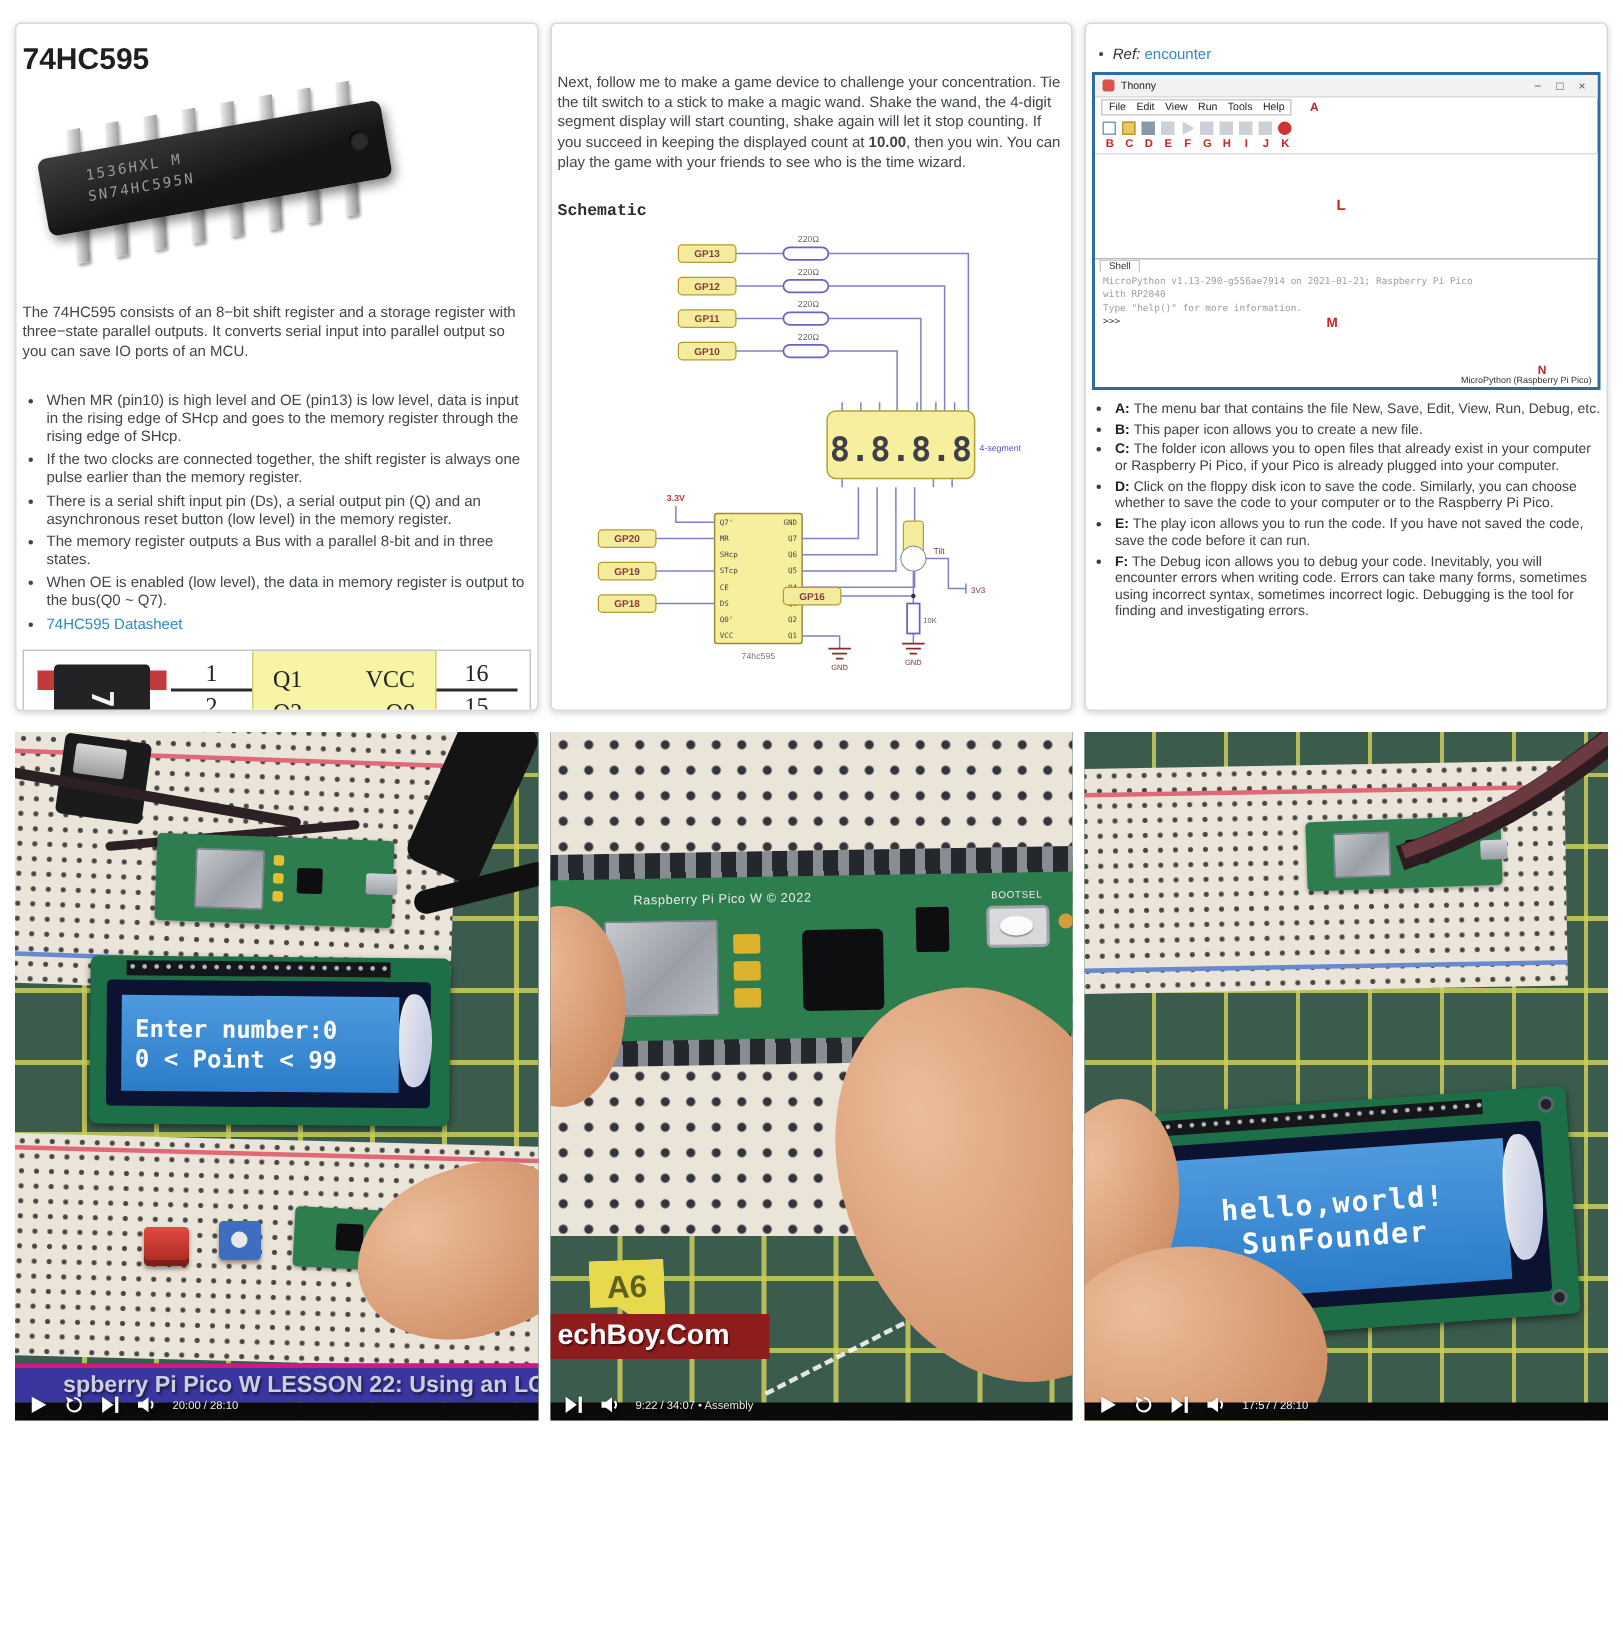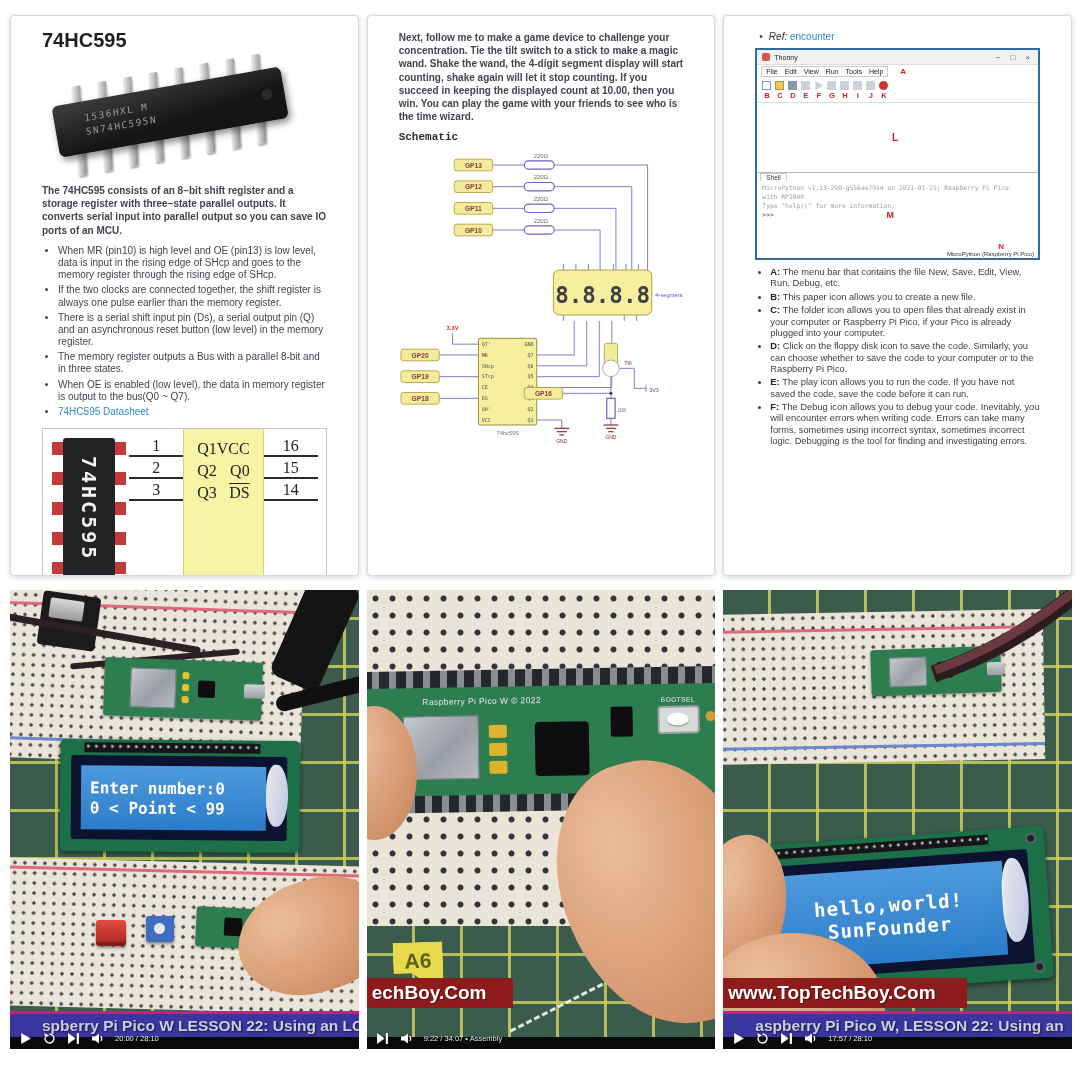--- a/index.html
+++ b/index.html
@@ -21,28 +21,28 @@
     text-shadow:0 1px 1px rgba(0,0,0,.2);
   }
 
   
   .row { display:flex; gap:8px; padding:0 10px; }
   .docs { margin-top:15px; }
   .photos { margin-top:14px; }
 
   
   .card {
-    flex:1 1 0; min-width:0; height:561px; overflow:hidden; position:relative;
+    flex:1 1 0; min-width:0; height:459px; overflow:hidden; position:relative;
     background:#fff; border:1px solid #d5d9e0; border-radius:4px;
     box-shadow:0 1px 5px rgba(0,0,0,.18);
-    padding:13px 31px; color:#40454c;
+    padding:13px 4px; color:#40454c;
   }
   .doc-title { margin:0 0 8px; font-size:20px; font-weight:bold; color:#1d1f22; }
   .doc-title.sm { font-size:16px; }
-  p.body { font-size:10px; line-height:1.32; margin:2px 0;font-weight:bold; }
+  p.body { font-size:10px; line-height:1.32; margin:20px 0; }
   ul.doc-bullets { margin:8px 0 0; padding-left:16px; font-size:10px; line-height:1.22; }
   ul.doc-bullets li { margin-bottom:3px; }
   a.doclink { color:#2e8bc0; text-decoration:none; cursor:pointer; }
 
   
   .dip-photo { height:122px; position:relative; margin:2px 0 0; }
   .dip { position:absolute; left:14px; top:26px; width:232px; transform:rotate(-10deg); }
   .dip-pins { display:flex; gap:17px; padding-left:16px; }
   .dip-pins span {
     width:9px; height:24px; border-radius:0 0 2px 2px; transform:skewX(-7deg);
@@ -632,26 +632,20 @@
         <div class="hdr" style="left:30px; right:56px; top:5px;"></div>
         <div class="bezel" style="left:14px; right:18px; top:22px; bottom:16px;"></div>
         <div class="screen" style="left:24px; right:44px; top:32px; bottom:26px; font-size:19px; text-align:center; letter-spacing:1px;">
           <div>hello,world!</div>
           <div>SunFounder</div>
         </div>
         <div class="glare" style="right:20px; top:30px; width:26px; height:84px;"></div>
       </div>
       <div class="skin" style="left:-30px; top:244px; width:92px; height:152px; border-radius:50%; transform:rotate(10deg); z-index:3;"></div>
       <div class="skin" style="left:-22px; bottom:-34px; width:184px; height:150px; border-radius:50%; z-index:3;"></div>
-      <div class="site-banner w3">
-          <span>www.TopTechBoy.Com</span>
-        </div>
-      <div class="title-bar">
-        <span class="vtitle">aspberry Pi Pico W, LESSON 22: Using an</span>
-      </div>
       <div class="pstrip"></div>
       <div class="pctrl">
         <svg class="ic" viewBox="0 0 12 12">
             <path d="M2 1L11 6 2 11Z"></path>
           </svg>
         <svg class="ic" viewBox="0 0 14 14">
             <path d="M7 2.2a4.8 4.8 0 1 1-4.6 3.4" fill="none" stroke="#fff" stroke-width="1.5"></path>
             <path d="M1.2 1.2 2.6 6l4-2.2z"></path>
           </svg>
         <svg class="ic" viewBox="0 0 12 12">

